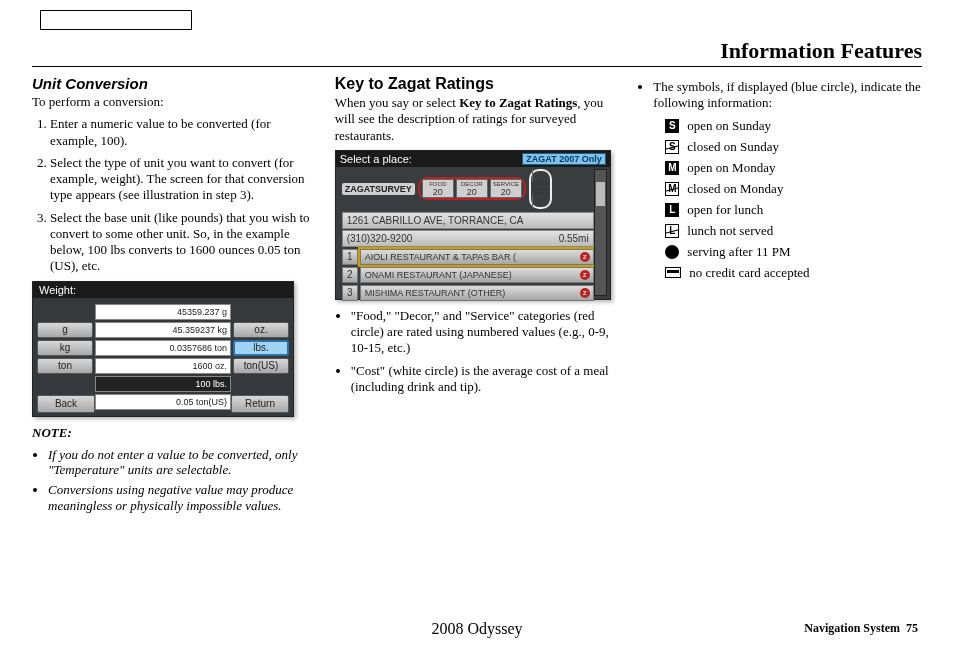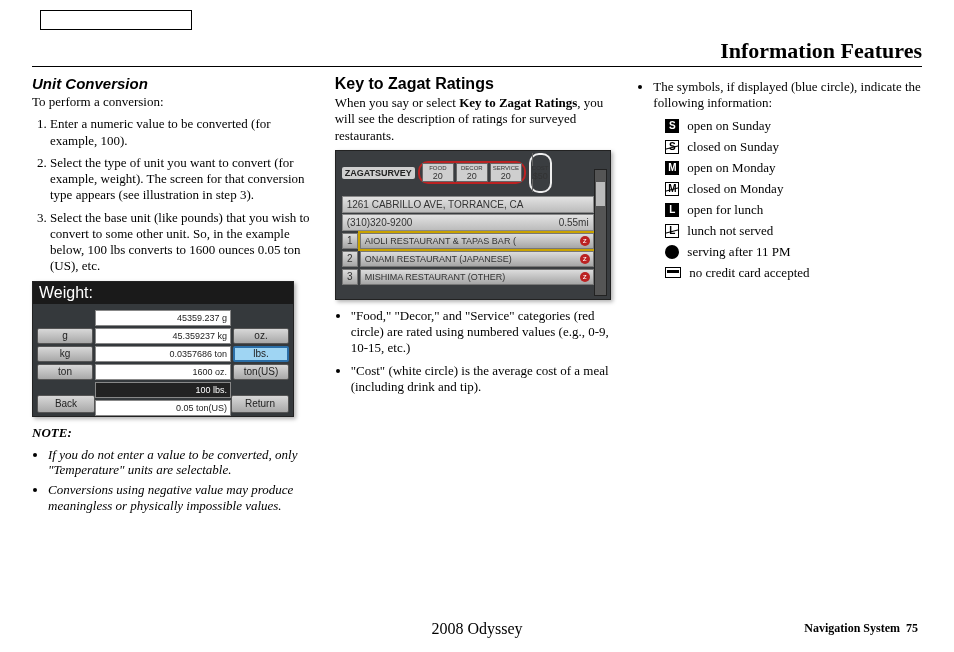--- a/index.html
+++ b/index.html
@@ -82,21 +82,21 @@
     color: #fff;
     font-size: 10px;
     position: relative;
     box-shadow: 2px 2px 4px rgba(0,0,0,.3);
     margin: 4px 0 6px 0;
   }
   .ns1-title {
     background: #1a1a1a;
     color: #fff;
     padding: 2px 6px;
-    font-size: 16px;
+    font-size: 11px;
   }
   .ns1-grid {
     display: grid;
     grid-template-columns: 56px 1fr 56px;
     grid-auto-rows: 16px;
     gap: 2px;
     padding: 6px 4px;
   }
   .ns1-btn {
     background: linear-gradient(#d8d8d8,#a8a8a8);
@@ -347,20 +347,24 @@
       </ul>
     </div>
 
     <div class="col">
       <h2 class="section">Key to Zagat Ratings</h2>
       <p>
         <span>When you say or select </span><b>Key to Zagat Ratings</b><span>, you will see the description of ratings for surveyed restaurants.</span>
       </p>
 
       <div class="nav-screen2">
+        <div class="ns2-top">
+          <span>Select a place:</span>
+          <span class="zagatonly">ZAGAT 2007 Only</span>
+        </div>
         <div class="ns2-ratings">
           <span class="ns2-survey">ZAGATSURVEY</span>
           <span class="ns2-redring">
             <span class="ns2-ratebox">
                 <div style="font-size:6px">FOOD</div>
                 <div>20</div>
               </span>
             <span class="ns2-ratebox">
                 <div style="font-size:6px">DECOR</div>
                 <div>20</div>

